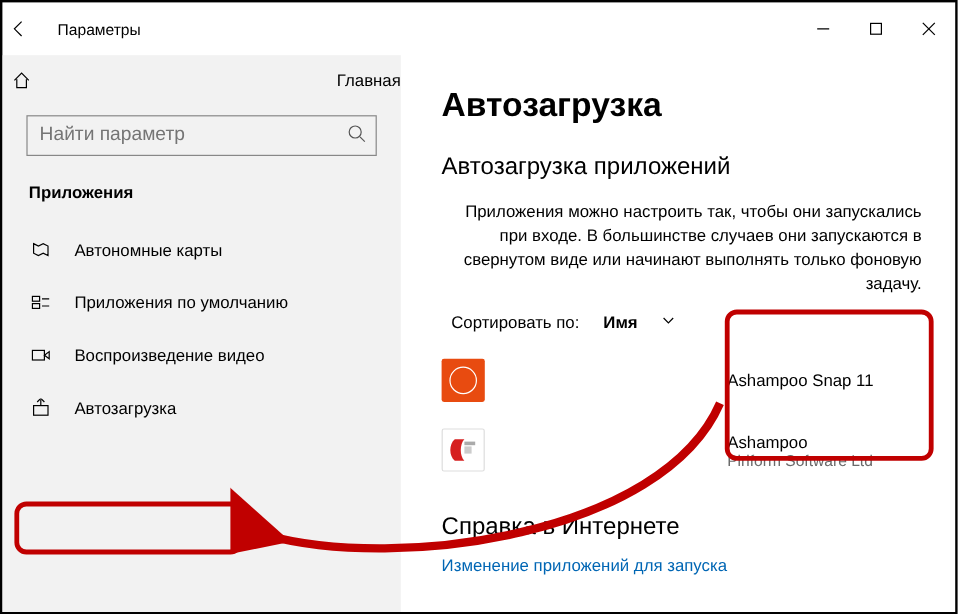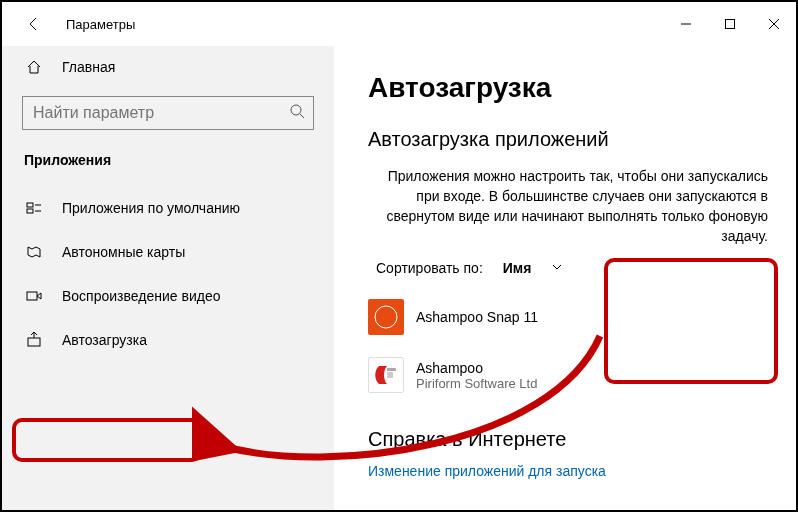--- a/index.html
+++ b/index.html
@@ -9,21 +9,20 @@
     width: 798px;
     height: 512px;
     overflow: hidden;
     position: relative;
     border: 2px solid #000;
   }
   .titlebar {
     height: 44px;
     display: flex;
     align-items: center;
-    padding-left: 18px;
     font-size: 13px;
     color: #000;
   }
   .titlebar .back {
     width: 28px; height: 28px;
     display: flex; align-items: center; justify-content: center;
     margin-right: 18px;
   }
   .titlebar .title { flex: 0 0 auto; }
   .titlebar .spacer { flex: 1; }
@@ -39,22 +38,23 @@
   .sidebar {
     width: 332px;
     background: #f2f2f2;
     border-right: none;
     padding-top: 2px;
     position: relative;
   }
   .home-row {
     display: flex; align-items: center;
     height: 38px;
-    padding-left: 24px;
-    font-size: 14px;
+    padding-left: 8px;
+    font-size: 14px;
+    justify-content: space-between;
   }
   .home-row .ico { width: 22px; display:flex; }
   .home-row .lbl { padding-left: 14px; }
   .search-row {
     margin: 10px 20px 14px 20px;
   }
   .search-input-wrap {
     display: flex;
     align-items: center;
     border: 1px solid #888;
@@ -123,20 +123,21 @@
     align-items: center;
     gap: 20px;
     padding-left: 8px;
   }
   .sort-row .val { font-weight:700; }
   .app-row {
     display: flex;
     align-items: center;
     height: 54px;
     margin-bottom: 4px;
+    justify-content: space-between;
   }
   .app-row .app-icon {
     width: 36px; height: 36px;
     border-radius: 2px;
     margin-right: 12px;
     display:flex; align-items:center; justify-content:center;
   }
   .app-row .app-info { flex: 0 0 auto; width: 190px; }
   .app-row .app-name { font-size: 14px; color:#000; }
   .app-row .app-pub { font-size: 13px; color:#6a6a6a; }
@@ -205,35 +206,35 @@
               <line x1="11" y1="11" x2="15" y2="15" stroke="#555" stroke-width="1"></line>
             </svg>
         </span>
       </div>
     </div>
     <div class="section-label">Приложения</div>
 
     <div class="nav-item">
       <span class="ico">
         <svg width="16" height="16" viewBox="0 0 16 16">
+            <path d="M2 3 L6 5 L10 3 L14 5 V13 L10 11 L6 13 L2 11 Z" stroke="#000" fill="none"></path>
+          </svg>
+      </span>
+      <span class="lbl">Автономные карты</span>
+    </div>
+    <div class="nav-item">
+      <span class="ico">
+        <svg width="16" height="16" viewBox="0 0 16 16">
             <rect x="1" y="3" width="6" height="4" stroke="#000" fill="none"></rect>
             <rect x="1" y="9" width="6" height="4" stroke="#000" fill="none"></rect>
             <line x1="9" y1="5" x2="15" y2="5" stroke="#000"></line>
             <line x1="9" y1="11" x2="15" y2="11" stroke="#000"></line>
           </svg>
       </span>
       <span class="lbl">Приложения по умолчанию</span>
-    </div>
-    <div class="nav-item">
-      <span class="ico">
-        <svg width="16" height="16" viewBox="0 0 16 16">
-            <path d="M2 3 L6 5 L10 3 L14 5 V13 L10 11 L6 13 L2 11 Z" stroke="#000" fill="none"></path>
-          </svg>
-      </span>
-      <span class="lbl">Автономные карты</span>
     </div>
     <div class="nav-item">
       <span class="ico">
         <svg width="16" height="16" viewBox="0 0 16 16">
             <rect x="1" y="4" width="10" height="8" stroke="#000" fill="none"></rect>
             <path d="M11 8 L15 5 V11 Z" stroke="#000" fill="none"></path>
           </svg>
       </span>
       <span class="lbl">Воспроизведение видео</span>
     </div>

